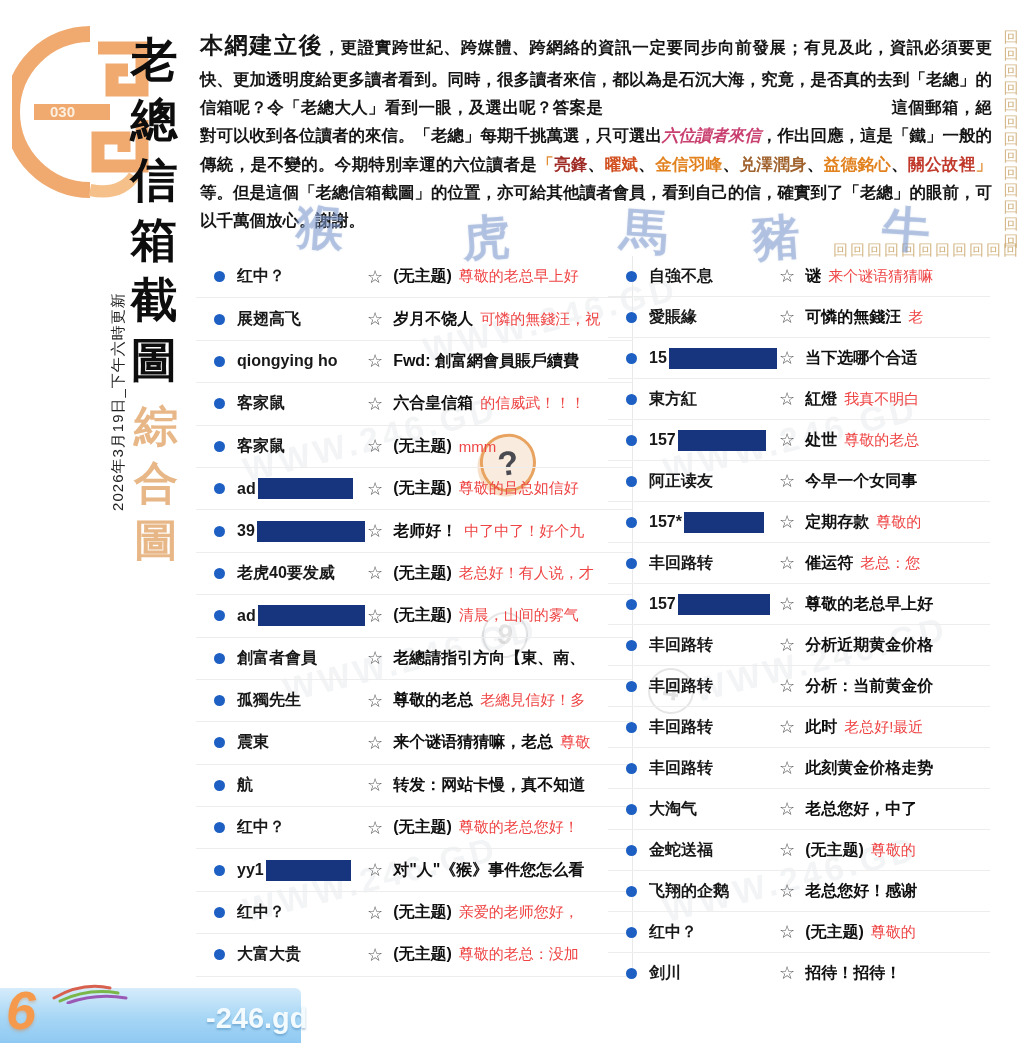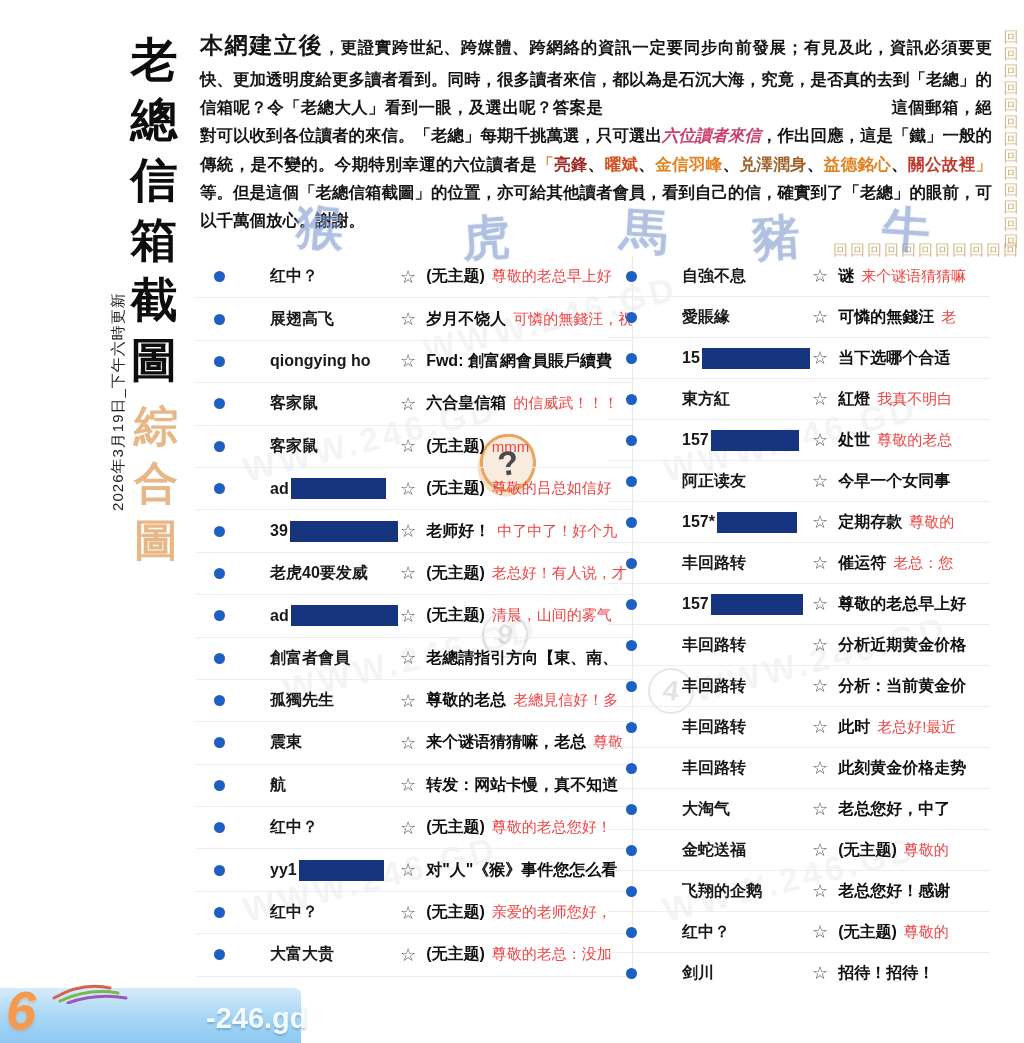--- a/index.html
+++ b/index.html
@@ -77,21 +77,21 @@
   #col-right { left:608px; top:256px; width:382px; height:729px; }
   .mail-row {
     display:flex; align-items:center; height:42.4px;
     border-bottom:1px solid #ededed; white-space:nowrap; overflow:hidden;
     cursor:default;
   }
   #col-right .mail-row { height:41px; }
   .dot { flex:0 0 11px; width:11px; height:11px; border-radius:50%; background:#1d5fc2;
          margin:0 12px 0 18px; }
   .sender { flex:0 0 128px; font-weight:700; font-size:16px; color:#181818;
-            overflow:hidden; display:flex; align-items:center;margin-left:33px; }
+            overflow:hidden; display:flex; align-items:center; }
   .redacted { display:inline-block; height:21px; background:#17357e; margin-left:2px;
               vertical-align:middle; }
   .star { flex:0 0 auto; font-size:18px; color:#555; margin:0 10px 0 2px; }
   .subj-b { font-weight:700; font-size:16px; color:#101010; }
   .subj-g { font-size:15px; color:#ef4444; margin-left:7px; }
 
   
   #footer-banner {
     position:absolute; left:0; top:988px; width:301px; height:55px;
     background:linear-gradient(180deg,#d6ecfb 0%,#a6d6f5 55%,#8fc9f2 100%);
@@ -111,20 +111,30 @@
   #footer-domain {
     position:absolute; left:206px; top:14px; font-size:29px; font-weight:800;
     color:#f4fbff; text-shadow:0 2px 2px rgba(60,120,170,.4); letter-spacing:0;
   }
 </style>
 </head>
 <body>
 
 <div id="stage">
 
+  <div id="emblem">
+    <svg width="160" height="200" viewBox="0 0 160 200">
+      <path d="M78,12 A70,70 0 0 0 78,168" fill="none" stroke="#f0aa70" stroke-width="16"></path>
+      <path d="M86,26 h44 v42 h-30 v-20 h16" fill="none" stroke="#f0aa70" stroke-width="13"></path>
+      <path d="M130,98 v46 h-44 v-28 h26 v14" fill="none" stroke="#f0aa70" stroke-width="13"></path>
+      <rect x="22" y="82" width="76" height="16" fill="#f0aa70"></rect>
+      <path d="M78,168 q30,6 44,-14" fill="none" stroke="#f5c08a" stroke-width="12"></path>
+      <text x="38" y="95" font-size="15" font-weight="bold" fill="#fdf3e6" opacity="0.95">030</text>
+    </svg>
+  </div>
 
   <div id="vtitle">
       <div class="ch">老</div>
       <div class="ch">總</div>
       <div class="ch">信</div>
       <div class="ch">箱</div>
       <div class="ch">截</div>
       <div class="ch">圖</div>
     </div>
   <div id="vsub">

